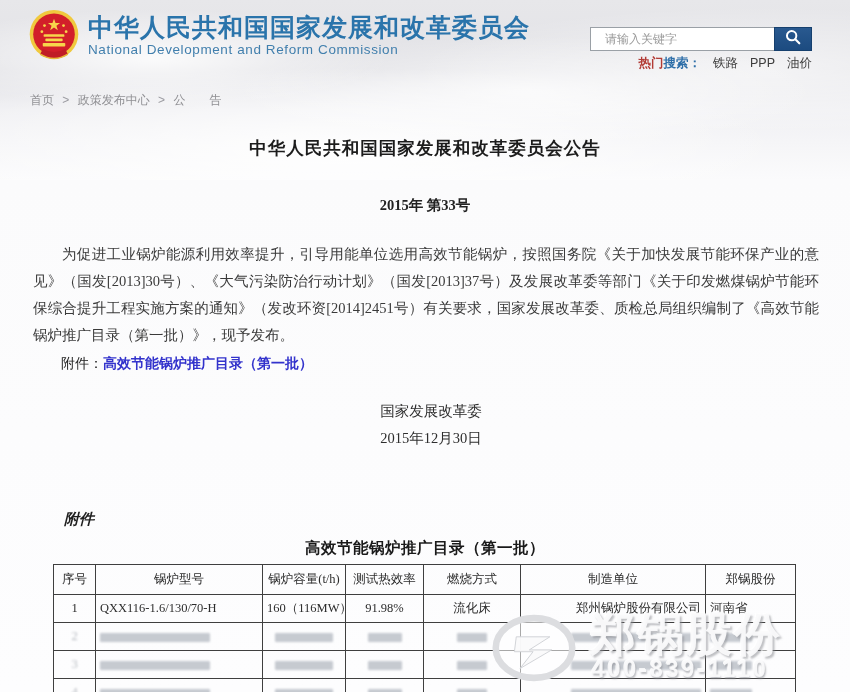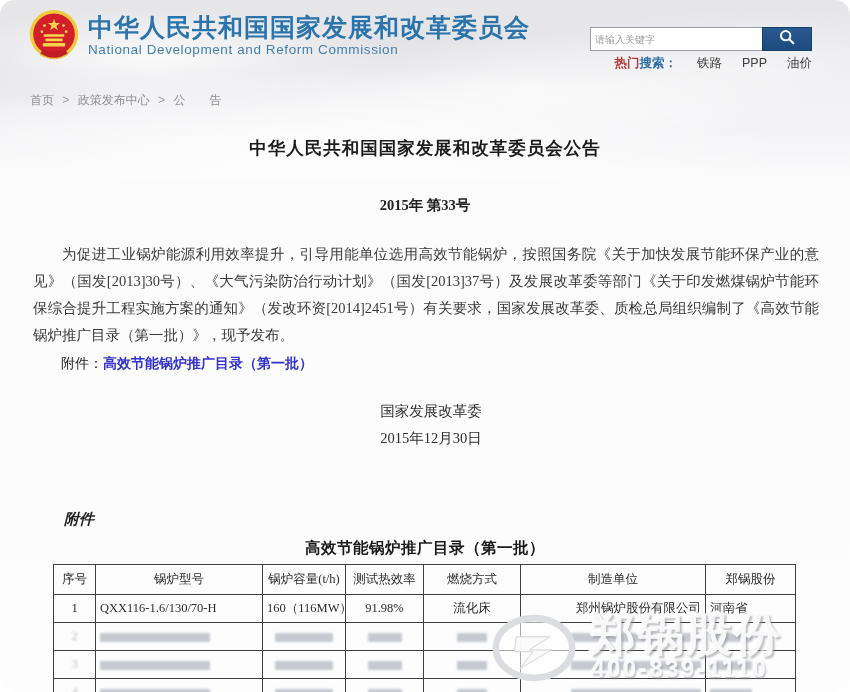--- a/index.html
+++ b/index.html
@@ -5,45 +5,45 @@
   :root{
     --brand-blue:#2a74ab;
     --button-blue:#1c4b80;
     --link-blue:#3333cc;
     --ink:#333;
   }
   *{margin:0;padding:0;box-sizing:border-box;}
   html,body{width:850px;}
   body{font-family:"Liberation Sans","DejaVu Sans",sans-serif;background:#fff;}
   .page{position:relative;width:850px;height:692px;overflow:hidden;
-        background:linear-gradient(180deg,#e7e7ea 0,#e2e2e6 70px,#f0f0f3 110px,#fbfbfc 180px,#fdfdfe 100%);border-radius:15px;}
+        background:linear-gradient(180deg,#e7e7ea 0,#e2e2e6 70px,#f0f0f3 110px,#fbfbfc 180px,#fdfdfe 100%);}
   
   .clouds{position:absolute;left:0;top:0;width:850px;height:180px;pointer-events:none;
           background:
             radial-gradient(340px 70px at 18% 58px, rgba(255,255,255,.85), rgba(255,255,255,0) 70%),
             radial-gradient(420px 80px at 62% 92px, rgba(255,255,255,.7), rgba(255,255,255,0) 70%),
             radial-gradient(500px 90px at 90% 70px, rgba(255,255,255,.6), rgba(255,255,255,0) 70%),
             radial-gradient(600px 110px at 40% 150px, rgba(255,255,255,.9), rgba(255,255,255,0) 75%);}
   
   .hdr{position:absolute;left:0;top:0;width:850px;height:90px;}
   .emblem{position:absolute;left:28px;top:9px;width:52px;height:54px;}
   .org{position:absolute;left:88px;top:13px;white-space:nowrap;}
   .org-cn{font-size:25px;font-weight:bold;color:var(--brand-blue);letter-spacing:1px;line-height:28px;}
   .org-en{font-size:13.5px;color:#417fad;letter-spacing:.6px;line-height:17px;}
   .search-box{position:absolute;left:590px;top:27px;width:222px;height:24px;display:flex;}
   .search-input{flex:1;height:24px;border:1px solid #9aa0a6;border-right:none;background:#fff;
-                padding:0 4px;font-size:10px;color:#0369a1;outline:none;}
+                padding:0 14px;font-size:12px;color:#0369a1;outline:none;}
   .search-input::placeholder{color:#9a9a9a;}
   .search-btn{width:50px;height:24px;background:linear-gradient(180deg,#29598f,#1c4b80);
               border:1px solid #16406e;display:flex;align-items:center;justify-content:center;cursor:pointer;}
   .hot-line{position:absolute;top:55px;left:590px;width:222px;text-align:right;font-size:12.5px;
             color:#444;white-space:nowrap;}
   .hot-word1{color:#b23b35;font-weight:bold;}
   .hot-word2{color:#2d6ea8;font-weight:bold;}
-  .hot-item{color:#3c3c3c;margin-left:20px;}
+  .hot-item{color:#3c3c3c;margin-left:12px;}
   .hot-item:first-of-type{margin-left:4px;}
   
   .crumbs{position:absolute;left:30px;top:92px;font-size:12px;color:#8f8f93;}
   .crumbs .sep{margin:0 5px;color:#9a9aa0;}
   .doc-title{position:absolute;left:0;top:136px;width:850px;text-align:center;
              font-family:"Liberation Serif","DejaVu Serif",serif;
              font-size:17.5px;font-weight:bold;color:#1c1c1c;letter-spacing:1px;}
   .doc-issue{position:absolute;left:0;top:196px;width:850px;text-align:center;
              font-family:"Liberation Serif","DejaVu Serif",serif;
              font-size:14.5px;font-weight:bold;color:#222;}

